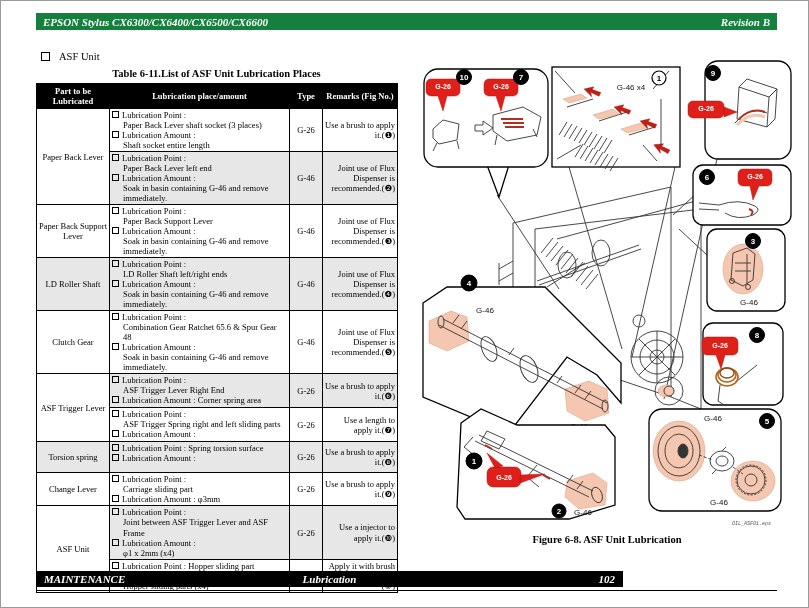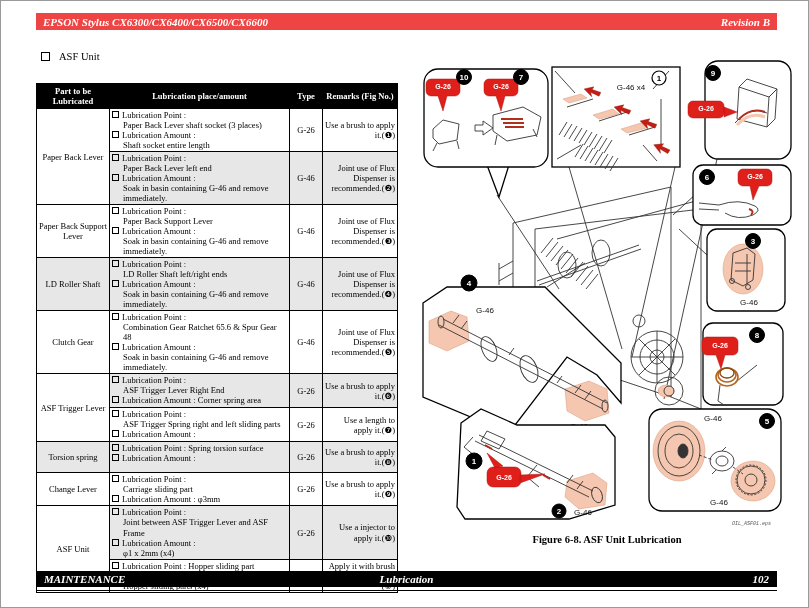--- a/index.html
+++ b/index.html
@@ -1,40 +1,40 @@
 <!DOCTYPE html>
 <html><head>
 <meta charset="utf-8">
 <style>
   html,body{margin:0;padding:0;background:#fff;}
   .page{position:relative;width:809px;height:608px;background:#fff;overflow:hidden;
         font-family:"Liberation Serif","DejaVu Serif","DejaVu Sans",serif;color:#000;
         border:1px solid #9a9a9a;box-sizing:border-box;}
-  .topbar{position:absolute;left:35px;top:12px;width:741px;height:17px;background:#ef4444;color:#fff;
+  .topbar{position:absolute;left:35px;top:12px;width:741px;height:17px;background:#15803d;color:#fff;
           display:flex;justify-content:space-between;align-items:center;padding:0 7px;box-sizing:border-box;
           font-style:italic;font-weight:bold;font-size:11px;}
   .section-heading{position:absolute;left:40px;top:50px;font-size:10.5px;}
   .sq{display:inline-block;width:7px;height:7px;border:1px solid #000;margin-right:9px;vertical-align:-1px;}
   .table-title{position:absolute;left:35px;top:67px;width:361px;text-align:center;font-weight:bold;font-size:10.5px;}
   table.lub{position:absolute;left:35px;top:82px;width:361px;border-collapse:collapse;table-layout:fixed;
             font-size:8.5px;line-height:1.18;}
   .lub th,.lub td{border:1px solid #000;padding:1px 2px;box-sizing:border-box;}
   .lub th{background:#000;color:#fff;text-align:center;vertical-align:middle;font-size:8.5px;padding:2px 1px;}
   td.part{text-align:center;vertical-align:middle;}
   td.place{vertical-align:top;text-align:left;}
   td.type{text-align:center;vertical-align:middle;}
   td.rem{text-align:right;vertical-align:middle;}
   td.sh{background:#e7e7e7;}
   .pl{white-space:normal;}
   .pl b{font-weight:normal;}
   .pd{padding-left:11px;}
   .cb{display:inline-block;width:5px;height:5px;border:1px solid #000;margin-right:3px;}
   .figwrap{position:absolute;left:416px;top:56px;width:390px;height:480px;}
   .caption{position:absolute;left:416px;top:533px;width:380px;text-align:center;font-weight:bold;font-size:10.5px;}
-  .footbar{position:absolute;left:35px;top:570px;width:741px;height:16px;background:#000;color:#fff;
+  .footbar{position:absolute;left:35px;top:570px;width:587px;height:16px;background:#000;color:#fff;
            display:flex;justify-content:space-between;align-items:center;padding:0 8px;box-sizing:border-box;
            font-style:italic;font-weight:bold;font-size:11px;}
   .footcenter{position:absolute;left:50%;transform:translateX(-50%);}
   .footline{position:absolute;left:35px;top:589px;width:741px;border-top:1px solid #000;}
   svg .ln{stroke:#333;fill:none;stroke-width:0.9;}
   svg .panel{fill:#fff;stroke:#000;stroke-width:1.3;}
   svg .num{fill:#fff;font-family:"Liberation Sans","DejaVu Sans",sans-serif;font-size:8px;font-weight:bold;text-anchor:middle;}
   svg .numb{fill:#000;stroke:#000;}
   svg .gl{font-family:"Liberation Sans","DejaVu Sans",sans-serif;font-size:8px;fill:#111;text-anchor:middle;}
   svg .bal{fill:#df1f1a;stroke:#b01512;stroke-width:0.5;}
@@ -51,20 +51,21 @@
 
   <div class="topbar">
     <span>EPSON Stylus CX6300/CX6400/CX6500/CX6600</span>
     <span>Revision B</span>
   </div>
 
   <div class="section-heading">
     <span class="sq"></span><span>ASF Unit</span>
   </div>
 
+  <div class="table-title">Table 6-11.List of ASF Unit Lubrication Places</div>
 
   <table class="lub">
     <colgroup>
         <col style="width:73px">
         <col style="width:180px">
         <col style="width:33px">
         <col style="width:75px">
       </colgroup>
     <thead>
       <tr style="height:20px">

